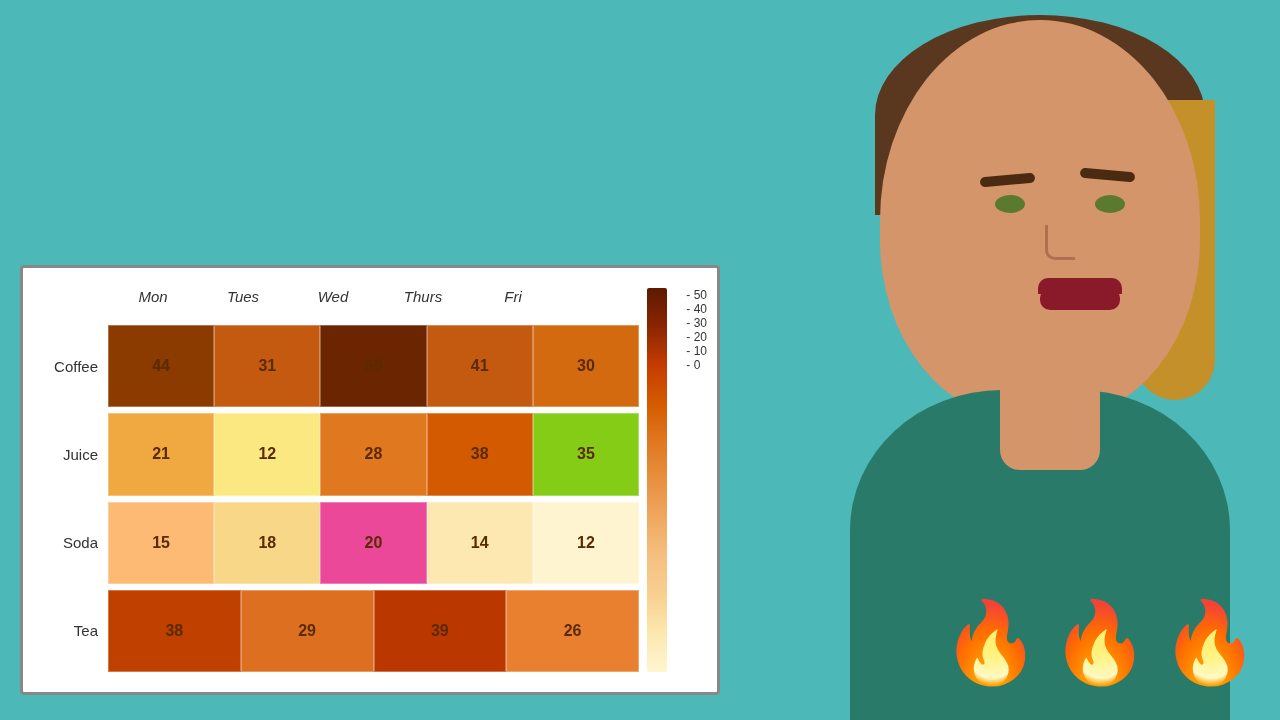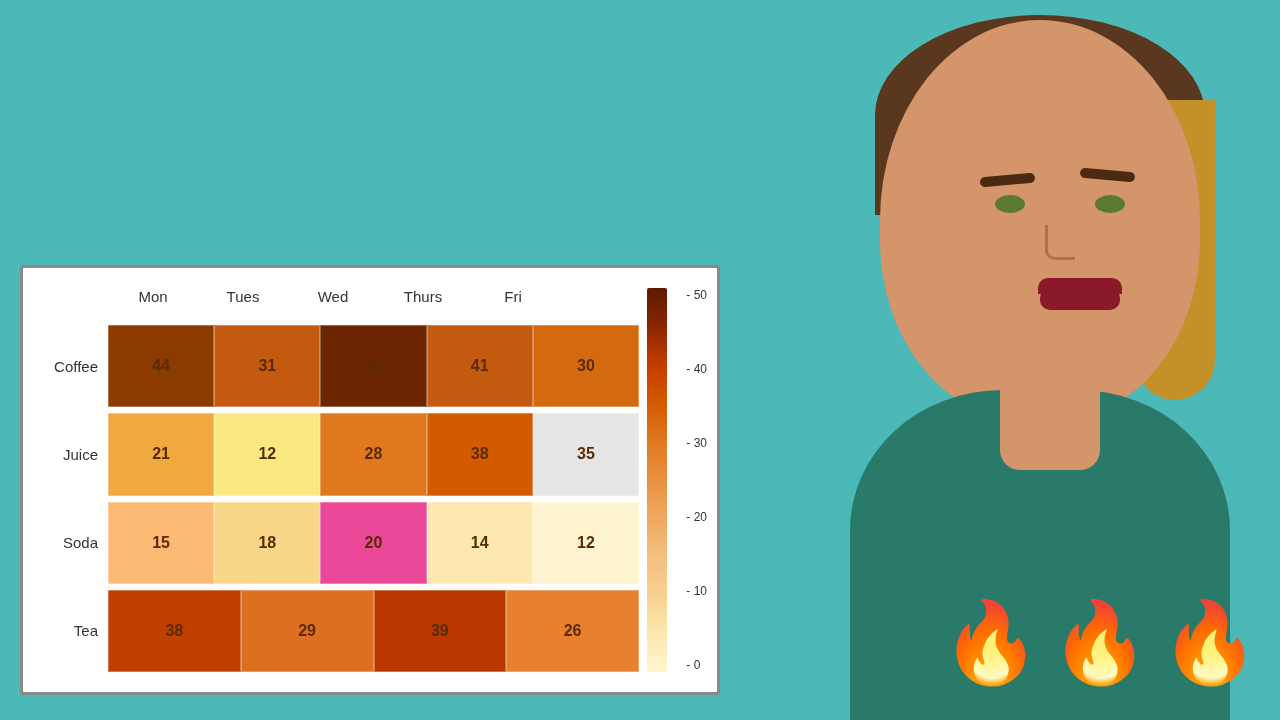--- a/index.html
+++ b/index.html
@@ -67,20 +67,21 @@
       flex: 1;
       display: flex;
       flex-direction: column;
     }
 
     
     .col-headers {
       display: flex;
       margin-left: 65px;
       margin-bottom: 20px;
+      font-style: italic;
     }
 
     .col-header {
       width: 90px;
       text-align: center;
       font-size: 15px;
       color: #333;
       font-weight: 400;
     }
 
@@ -148,23 +149,21 @@
       border-radius: 2px;
     }
 
     .scale-labels {
       position: absolute;
       right: 0;
       top: 0;
       bottom: 0;
       display: flex;
       flex-direction: column;
-      justify-content: space-between;
       padding: 0;
-      gap: 46px;
     }
 
     .scale-label {
       font-size: 12px;
       color: #333;
       white-space: nowrap;
       margin-left: 25px;
     }
 
     
@@ -367,21 +366,21 @@
               <div class="heatmap-cell" style="background-color: rgb(107, 37, 0);">50</div>
               <div class="heatmap-cell" style="background-color: rgb(196, 90, 16);">41</div>
               <div class="heatmap-cell" style="background-color: rgb(212, 106, 16);">30</div>
             </div>
             <div class="heatmap-row">
               <div class="row-label">Juice</div>
               <div class="heatmap-cell" style="background-color: rgb(240, 168, 64);">21</div>
               <div class="heatmap-cell" style="background-color: rgb(252, 232, 128);">12</div>
               <div class="heatmap-cell" style="background-color: rgb(224, 120, 32);">28</div>
               <div class="heatmap-cell" style="background-color: rgb(212, 90, 0);">38</div>
-              <div class="heatmap-cell" style="background-color: #e5e5e5;">35</div>
+              <div class="heatmap-cell" style="background-color: #84cc16;">35</div>
             </div>
             <div class="heatmap-row">
               <div class="row-label">Soda</div>
               <div class="heatmap-cell" style="background-color: #fdba74;">15</div>
               <div class="heatmap-cell" style="background-color: rgb(248, 216, 136);">18</div>
               <div class="heatmap-cell" style="background-color: #ec4899;">20</div>
               <div class="heatmap-cell" style="background-color: rgb(252, 232, 176);">14</div>
               <div class="heatmap-cell" style="background-color: rgb(254, 245, 208);">12</div>
             </div>
             <div class="heatmap-row">

